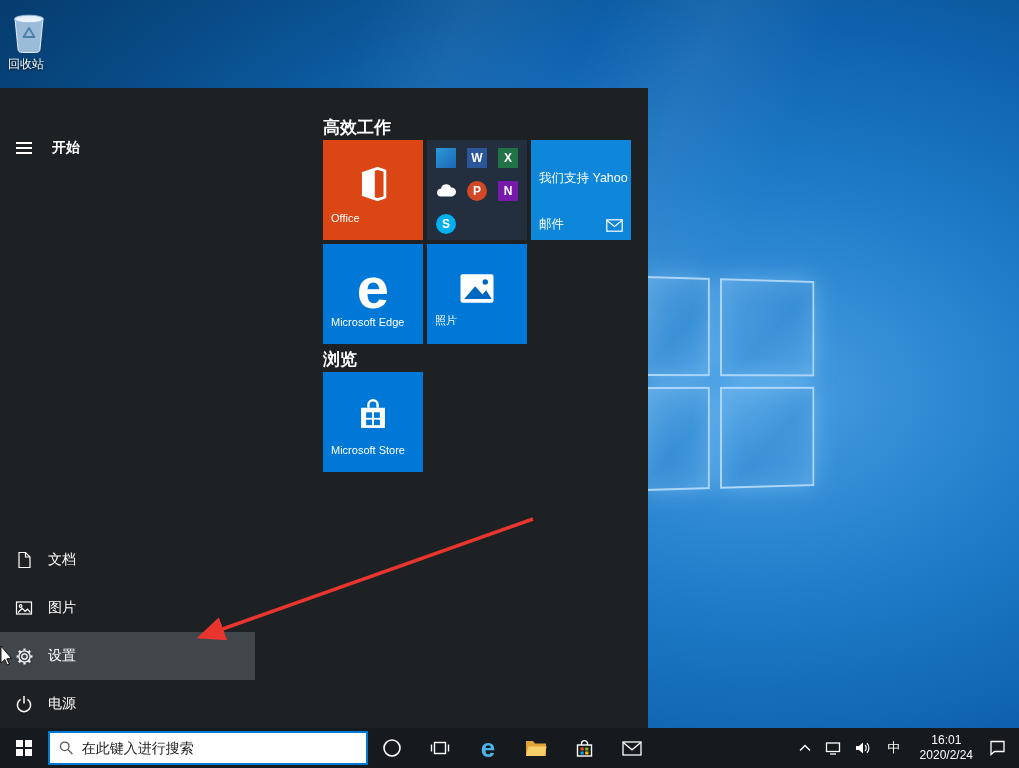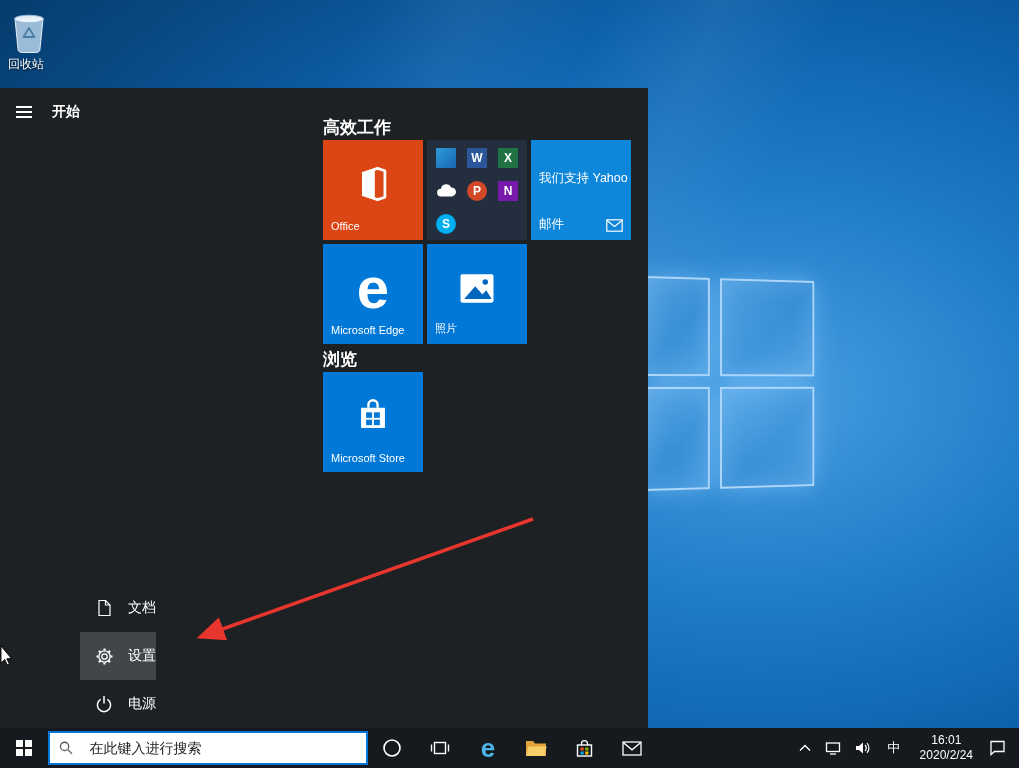--- a/index.html
+++ b/index.html
@@ -27,41 +27,41 @@
     background:linear-gradient(135deg, rgba(140,200,248,0.30), rgba(50,120,190,0.10) 55%, rgba(140,200,248,0.18));
     box-shadow:0 0 22px rgba(130,195,250,0.55), inset 0 0 28px rgba(140,200,250,0.30);
   }
 
   
   .desktop-icon { position:absolute; left:8px; top:8px; width:62px; display:flex; flex-direction:column; align-items:flex-start; gap:2px; cursor:pointer; z-index:2; }
   .icon-label { color:#fff; font-size:12px; text-shadow:0 1px 2px rgba(0,0,0,0.9); white-space:nowrap; }
 
   
   .start-menu { position:absolute; left:0; top:88px; width:648px; height:640px; background:var(--menu-bg,#1e2124); color:#fff; display:flex; z-index:5; }
-  .nav-col { width:255px; display:flex; flex-direction:row; flex-shrink:0; }
+  .nav-col { width:255px; display:flex; flex-direction:column; flex-shrink:0;margin-top:36px; }
   .nav-header { height:48px; display:flex; align-items:center; }
   .hamburger { width:48px; height:48px; background:none; border:none; display:flex; flex-direction:column; align-items:center; justify-content:center; gap:3px; cursor:pointer; }
   .hline { width:16px; height:2px; background:#fff; }
   .start-title { font-size:14px; font-weight:700; margin-left:4px; }
   .nav-bottom { margin-top:auto; }
   .nav-item { height:48px; display:flex; align-items:center; cursor:pointer; }
   .nav-item.highlighted { background:var(--menu-highlight,#41464b); }
   .nav-icon { width:48px; display:flex; align-items:center; justify-content:center; flex-shrink:0; }
   .nav-label { font-size:14px; }
 
   .tiles-col { padding:28px 0 0 68px; }
   .group-title { font-size:17px; font-weight:600; margin-bottom:9px; height:15px; }
   .group-title.g2 { margin-top:4px; }
   .tile-grid { display:grid; grid-template-columns:repeat(3,100px); grid-auto-rows:100px; gap:4px; }
   .tile { position:relative; cursor:pointer; overflow:hidden; }
   .tile-office { background:var(--office-orange,#dc4514); }
   .tile-folder { background:var(--folder-tile-bg,#232e3e); }
   .tile-yahoo  { background:var(--yahoo-blue,#0e86da); }
   .tile-edge, .tile-photos, .tile-store { background:var(--tile-blue,#0078d7); }
-  .tile-label { position:absolute; left:8px; bottom:8px; font-size:11px; color:#fff; }
+  .tile-label { position:absolute; left:8px; bottom:16px; font-size:11px; color:#fff; }
   .tile-icon { position:absolute; inset:0; display:flex; align-items:center; justify-content:center; padding-bottom:12px; }
   .edge-e { font-size:58px; font-weight:700; color:#fff; line-height:1; }
 
   .mini-grid { position:absolute; left:9px; top:8px; display:grid; grid-template-columns:repeat(3,20px); grid-auto-rows:20px; gap:13px 11px; }
   .mini { display:flex; align-items:center; justify-content:center; font-size:12px; font-weight:700; color:#fff; }
   .mi-teams   { background:linear-gradient(135deg,#2a9ad8,#1b66b5); }
   .mi-word    { background:#2b579a; }
   .mi-excel   { background:#217346; }
   .mi-ppt     { background:#d24726; border-radius:50%; }
   .mi-onenote { background:#7719aa; }
@@ -73,21 +73,21 @@
 
   
   .annotation-layer { position:absolute; inset:0; z-index:30; pointer-events:none; }
   .cursor-svg { position:absolute; left:0; top:644px; z-index:40; pointer-events:none; }
 
   
   .taskbar { position:absolute; left:0; bottom:0; width:100%; height:40px; background:var(--taskbar-bg,#16191d); display:flex; align-items:center; z-index:20; }
   .tb-btn { width:48px; height:40px; display:flex; align-items:center; justify-content:center; background:none; border:none; cursor:pointer; flex-shrink:0; }
   .win-flag { display:grid; grid-template-columns:7.5px 7.5px; grid-template-rows:7.5px 7.5px; gap:1.5px; }
   .win-flag span { background:#fff; }
-  .search-box { width:320px; height:34px; background:#fff; border:2px solid var(--accent,#0078d7); display:flex; align-items:center; padding:0 9px; gap:16px; flex-shrink:0; }
+  .search-box { width:320px; height:34px; background:#fff; border:2px solid var(--accent,#0078d7); display:flex; align-items:center; padding:0 9px; gap:8px; flex-shrink:0; }
   .search-box input { border:none; outline:none; font-size:14px; width:100%; color:#111; background:transparent; }
   .search-box input::placeholder { color:#1d1d1d; opacity:1; }
   .edge-tb { font-size:26px; font-weight:700; color:#4cb5e8; line-height:1; }
   .tray { margin-left:auto; display:flex; align-items:center; height:100%; }
   .tray-item { height:100%; display:flex; align-items:center; justify-content:center; padding:0 7px; cursor:pointer; color:#fff; background:none; border:none; }
   .ime { font-size:13px; padding:0 10px; }
   .clock { flex-direction:column; font-size:12px; line-height:15px; text-align:center; padding:0 9px; }
   .notif { padding-right:13px; }
 </style>
 </head>
@@ -126,20 +126,30 @@
       <div class="nav-bottom">
         <div class="nav-item">
           <span class="nav-icon">
             <svg width="18" height="18" viewBox="0 0 18 18" fill="none" stroke="#fff" stroke-width="1.2">
               <path d="M4 1.5 h6.5 L15 6 v10.5 H4 Z"></path>
               <path d="M10.5 1.5 V6 H15"></path>
             </svg>
           </span>
           <span class="nav-label">文档</span>
         </div>
+        <div class="nav-item">
+          <span class="nav-icon">
+            <svg width="18" height="18" viewBox="0 0 18 18" fill="none" stroke="#fff" stroke-width="1.2">
+              <rect x="1.5" y="3" width="15" height="12"></rect>
+              <circle cx="5.6" cy="7" r="1.3"></circle>
+              <path d="M3 13.5 l4.2-4.2 3 3 2.2-2.2 3.1 3.4"></path>
+            </svg>
+          </span>
+          <span class="nav-label">图片</span>
+        </div>
         <div class="nav-item highlighted">
           <span class="nav-icon">
             <svg width="19" height="19" viewBox="-1.5 -1.5 21 21" fill="none" stroke="#fff">
               <circle cx="9" cy="9" r="6.2" stroke-width="1.4"></circle>
               <circle cx="9" cy="9" r="3" stroke-width="1.4"></circle>
               <g stroke-width="2.4">
                 <line x1="9" y1="0.2" x2="9" y2="2.4"></line>
                 <line x1="9" y1="15.6" x2="9" y2="17.8"></line>
                 <line x1="0.2" y1="9" x2="2.4" y2="9"></line>
                 <line x1="15.6" y1="9" x2="17.8" y2="9"></line>

